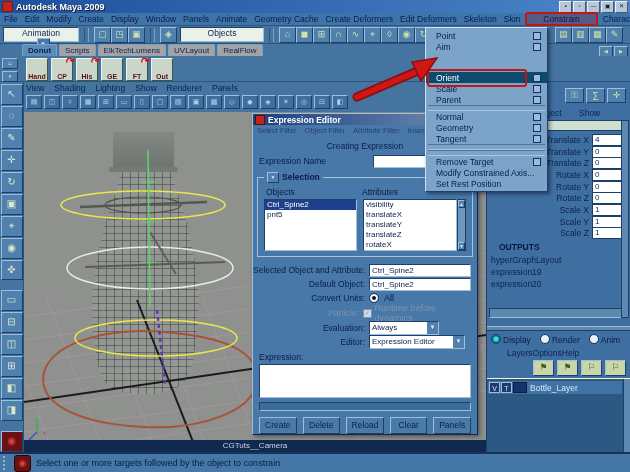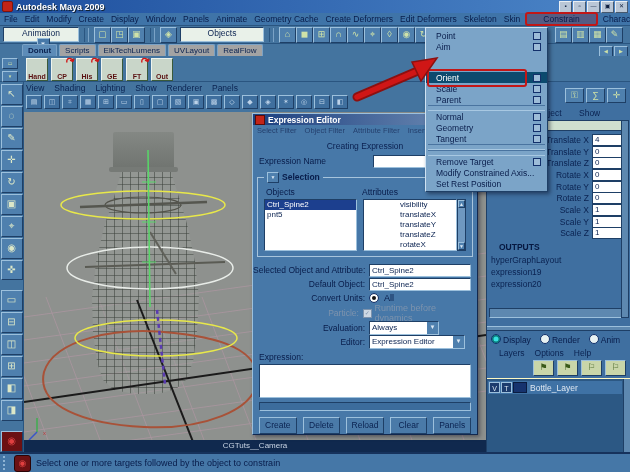--- a/index.html
+++ b/index.html
@@ -80,21 +80,21 @@
   .clbl{width:102px;text-align:right;padding-right:3px;font-size:8.5px;color:#0a2250;}
   .cval{width:31px;height:10px;background:#fff;border:1px solid #1e3f66;font-size:8px;line-height:10px;padding-left:2px;color:#0a2250;}
   .outputs-h{position:absolute;left:12px;top:160px;font-weight:bold;font-size:8.5px;color:#061840;}
   .outputs{position:absolute;left:4px;top:172px;font-size:8.5px;color:#0a2250;line-height:12px;}
   .hscroll{position:absolute;left:2px;top:226px;width:131px;height:8px;background:#5d88b0;border:1px solid;border-color:#1e3f66 #9cc0dc #9cc0dc #1e3f66;}
   .vscroll{position:absolute;right:1px;top:38px;width:6px;height:196px;background:#5d88b0;border:1px solid #1e3f66;}
   .rdivider{position:absolute;left:0;top:244px;width:144px;height:3px;background:#5d88b0;border-top:1px solid #9cc0dc;border-bottom:1px solid #1e3f66;}
   .modes{position:absolute;left:4px;top:252px;display:flex;gap:9px;align-items:center;font-size:8.5px;}
   .radio{width:8px;height:8px;border:1px solid #12306a;border-radius:50%;background:#e8f2f2;display:inline-block;vertical-align:-1px;margin-right:2px;}
   .radio.on{background:#35e0e0;box-shadow:inset 0 0 0 1.5px #0b7a7a;}
-  .lmenus{position:absolute;left:12px;top:266px;display:flex;gap:10px;font-size:8.5px;color:#0a2250;}
+  .lmenus{position:absolute;left:20px;top:266px;display:flex;font-size:8.5px;color:#0a2250;}
   .licons{position:absolute;right:4px;top:278px;display:flex;gap:3px;}
   .licons .tbtn{width:19px;height:14px;background:#c9d6a9;color:#3a5a1a;}
   .llist{position:absolute;left:0;top:296px;width:144px;height:74px;background:#2c5884;border-top:1px solid #fef9c3;}
   .lrow{position:absolute;left:1px;top:2px;width:134px;height:13px;background:#3f72a5;display:flex;align-items:center;gap:1px;padding-left:1px;box-sizing:border-box;}
   .ltag{width:11px;height:11px;background:#1c3c6e;color:#dce8f4;font-size:7px;line-height:11px;text-align:center;border:1px solid #9cc0dc;box-sizing:border-box;}
   .lswatch{width:12px;height:9px;background:#16336e;border:1px solid #0a1c40;}
   .lname{color:#dfe8f2;font-size:8.5px;padding-left:2px;}
   .lvscroll{position:absolute;right:0px;top:0px;width:7px;height:74px;background:#5d88b0;border-left:1px solid #1e3f66;}
   
   #statusbar{left:0;top:452px;width:630px;height:20px;background:#4577a7;border-top:2px solid #16325c;
@@ -120,21 +120,21 @@
   .sel-head{position:absolute;top:-6px;left:6px;background:#4778a8;padding:0 3px;display:flex;gap:3px;align-items:center;}
   .sel-head .dd{width:10px;height:9px;background:#4f80ae;border:1px solid;border-color:#9cc0dc #1e3f66 #1e3f66 #9cc0dc;
     font-size:5px;line-height:8px;text-align:center;color:#dce8f4;}
   .sel-head .t{font-weight:bold;font-size:8.5px;color:#081c4a;}
   .sel-labels{display:flex;margin-top:9px;padding:0 8px;font-size:8.5px;}
   .sel-labels .a{width:96px;}
   .lists{display:flex;gap:6px;padding:2px 6px 0;}
   .listbox{background:#fff;border:1px solid;border-color:#1e3f66 #9cc0dc #9cc0dc #1e3f66;height:50px;overflow:hidden;}
   .objlist{width:92px;}
   .attrwrap{width:104px;display:flex;}
-  .attrlist{flex:1;padding-left:34px;}
+  .attrlist{flex:1;}
   .litem{height:10px;font-size:8px;line-height:10px;padding-left:2px;color:#0a2250;white-space:nowrap;}
   .litem.sel{background:#1c3f8e;color:#fff;}
   .sbar{width:9px;background:#6f98c0;border:1px solid #1e3f66;display:flex;flex-direction:column;justify-content:space-between;box-sizing:border-box;}
   .sbar .b{height:8px;background:#4f80ae;font-size:5px;line-height:7px;text-align:center;color:#dce8f4;border:1px solid;border-color:#9cc0dc #1e3f66 #1e3f66 #9cc0dc;box-sizing:border-box;}
   .frow{display:flex;align-items:center;height:15px;padding-right:6px;}
   .frow .lbl{width:112px;text-align:right;padding-right:4px;font-size:8.5px;white-space:nowrap;}
   .frow.gray,.frow.gray .lbl{color:#7d93ad;}
   .selbtn{display:flex;align-items:center;background:#fff;border:1px solid;border-color:#1e3f66 #9cc0dc #9cc0dc #1e3f66;height:12px;font-size:8px;padding-left:2px;color:#0a2250;}
   .selbtn .da{margin-left:auto;width:11px;height:12px;background:#4f80ae;color:#dce8f4;font-size:6px;line-height:11px;text-align:center;}
   .chk{width:7px;height:7px;border:1px solid #7d93ad;background:#cdd8e4;font-size:6px;line-height:6px;text-align:center;color:#7d93ad;margin-right:3px;}

